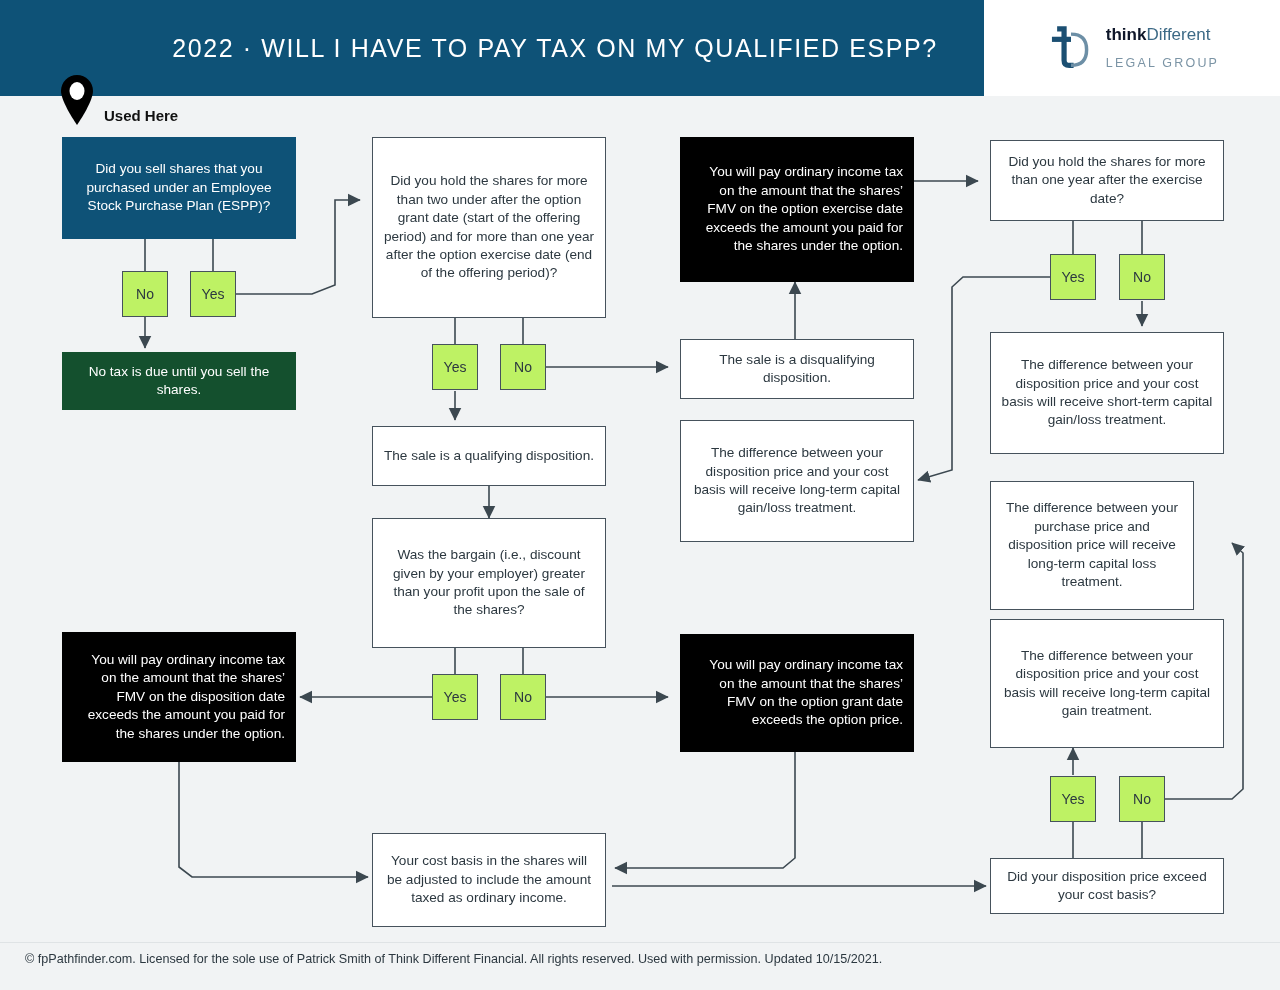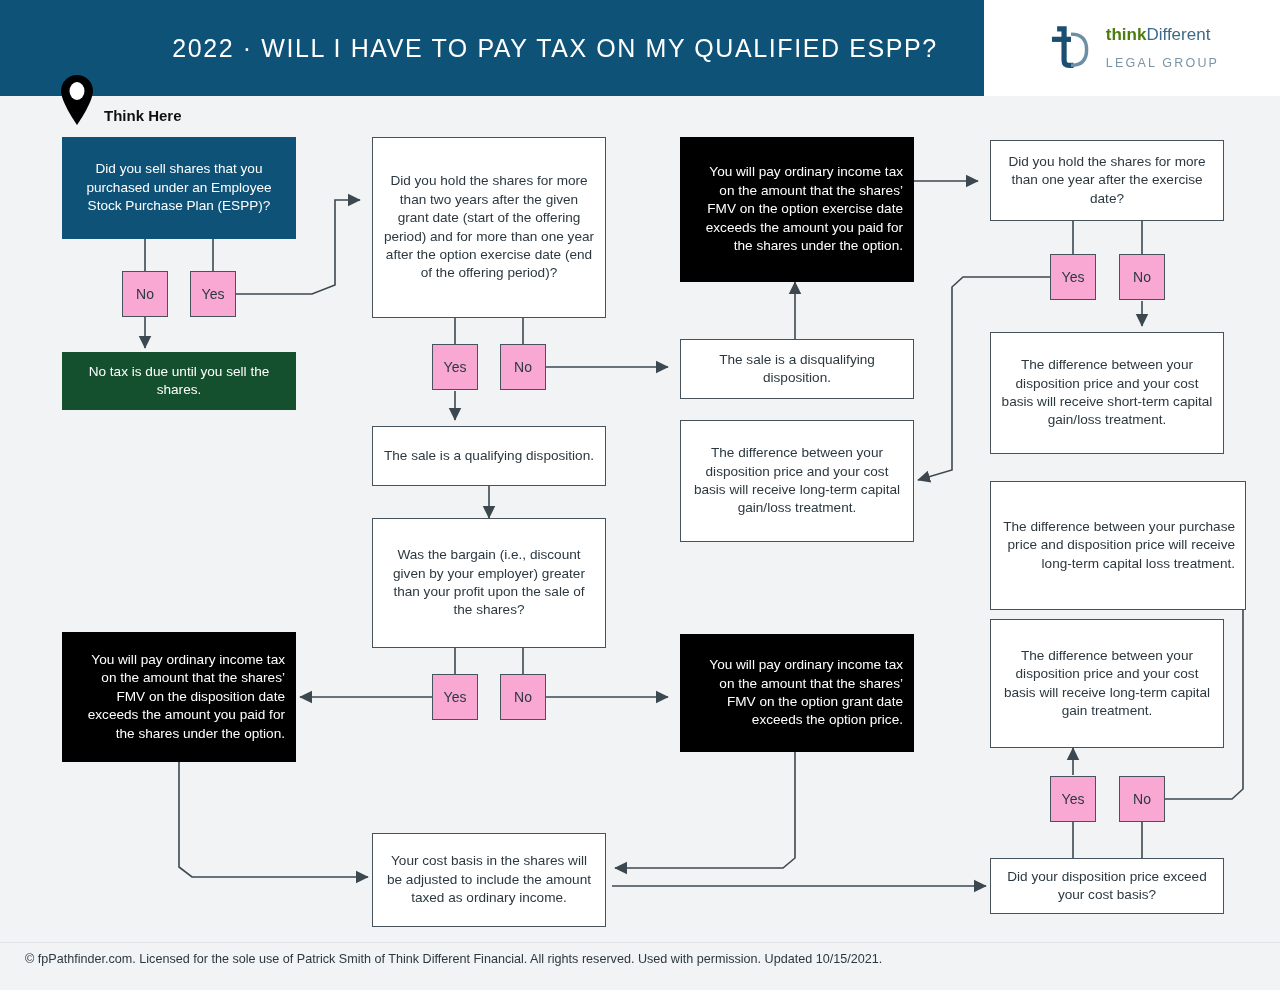--- a/index.html
+++ b/index.html
@@ -45,21 +45,21 @@
   #logo-area {
     position: absolute; left: 984px; top: 0;
     width: 296px; height: 96px;
     background: #ffffff;
     display: flex; align-items: center; justify-content: center;
     gap: 9px;
   }
   #logo-mark { width: 52px; height: 52px; flex: 0 0 auto; }
   #logo-text { line-height: 1.05; }
   .logo-l1 { font-size: 17px; color: #1b4f72; white-space: nowrap; }
-  .logo-l1 b { font-weight: 700; color: #4d7c0f; }
+  .logo-l1 b { font-weight: 700; color: #0f172a; }
   .logo-l1 span.diff { font-weight: 400; color: #3d6a86; }
   .logo-l2 {
     font-size: 12.5px; color: #7b94a5; letter-spacing: 2.2px;
     white-space: nowrap; margin-top: 14px;
   }
 
   
   #start-pin { position: absolute; left: 60px; top: 74px; width: 34px; height: 52px; }
   #start-label {
     position: absolute; left: 104px; top: 107px;
@@ -92,21 +92,21 @@
   }
   .node.black {
     background: #000000;
     border: 1.6px solid #000000;
     color: #ffffff;
     text-align: right;
   }
   .yn {
     position: absolute;
     width: 46px; height: 46px;
-    background: #f9a8d4;
+    background: #bef264;
     border: 1.6px solid #46525c;
     display: flex; align-items: center; justify-content: center;
     font-size: 14px; color: #2c3840;
   }
 
   
   #wires {
     position: absolute; left: 0; top: 0;
     width: 1280px; height: 990px;
     pointer-events: none;
@@ -142,21 +142,21 @@
     <div id="logo-text">
       <div class="logo-l1"><b>think</b><span class="diff">Different</span></div>
       <div class="logo-l2">LEGAL GROUP</div>
     </div>
   </div>
 
   <svg id="start-pin" viewBox="0 0 34 52">
     <path d="M17 1 C8 1 1 8 1 17 C1 28 17 51 17 51 C17 51 33 28 33 17 C33 8 26 1 17 1 Z" fill="#000"></path>
     <ellipse cx="17" cy="17" rx="7.5" ry="9" fill="#ffffff"></ellipse>
   </svg>
-  <div id="start-label">Think Here</div>
+  <div id="start-label">Used Here</div>
 
   <svg id="wires">
     <defs>
       <marker id="ah" markerWidth="9" markerHeight="9" refX="7.5" refY="4.5" orient="auto">
         <path d="M0,0.6 L8,4.5 L0,8.4 z" fill="#3c4850"></path>
       </marker>
       <marker id="ahw" markerWidth="9" markerHeight="9" refX="7.5" refY="4.5" orient="auto">
         <path d="M0,0.6 L8,4.5 L0,8.4 z" fill="#cfd4d7"></path>
       </marker>
     </defs>
@@ -221,21 +221,21 @@
     <span>Yes</span>
   </div>
   <div class="node green" style="left:62px; top:352px; width:234px; height:58px;">
     <span>No tax is due until you sell the shares.</span>
   </div>
   <div class="node black" style="left:62px; top:632px; width:234px; height:130px;">
     <span>You will pay ordinary income tax on the amount that the shares’ FMV on the disposition date exceeds the amount you paid for the shares under the option.</span>
   </div>
 
   <div class="node q" style="left:372px; top:137px; width:234px; height:181px;">
-    <span>Did you hold the shares for more than two years after the given grant date (start of the offering period) and for more than one year after the option exercise date (end of the offering period)?</span>
+    <span>Did you hold the shares for more than two under after the option grant date (start of the offering period) and for more than one year after the option exercise date (end of the offering period)?</span>
   </div>
   <div class="yn" style="left:432px; top:344px;">
     <span>Yes</span>
   </div>
   <div class="yn" style="left:500px; top:344px;">
     <span>No</span>
   </div>
   <div class="node q" style="left:372px; top:426px; width:234px; height:60px;">
     <span>The sale is a qualifying disposition.</span>
   </div>
@@ -270,21 +270,21 @@
   </div>
   <div class="yn" style="left:1050px; top:254px;">
     <span>Yes</span>
   </div>
   <div class="yn" style="left:1119px; top:254px;">
     <span>No</span>
   </div>
   <div class="node q" style="left:990px; top:332px; width:234px; height:122px;">
     <span>The difference between your disposition price and your cost basis will receive short-term capital gain/loss treatment.</span>
   </div>
-  <div class="node q" style="left:990px; top:481px; width:256px; height:129px;text-align:right;">
+  <div class="node q" style="left:990px; top:481px; width:204px; height:129px;">
     <span>The difference between your purchase price and disposition price will receive long-term capital loss treatment.</span>
   </div>
   <div class="node q" style="left:990px; top:619px; width:234px; height:129px;">
     <span>The difference between your disposition price and your cost basis will receive long-term capital gain treatment.</span>
   </div>
   <div class="yn" style="left:1050px; top:776px;">
     <span>Yes</span>
   </div>
   <div class="yn" style="left:1119px; top:776px;">
     <span>No</span>

